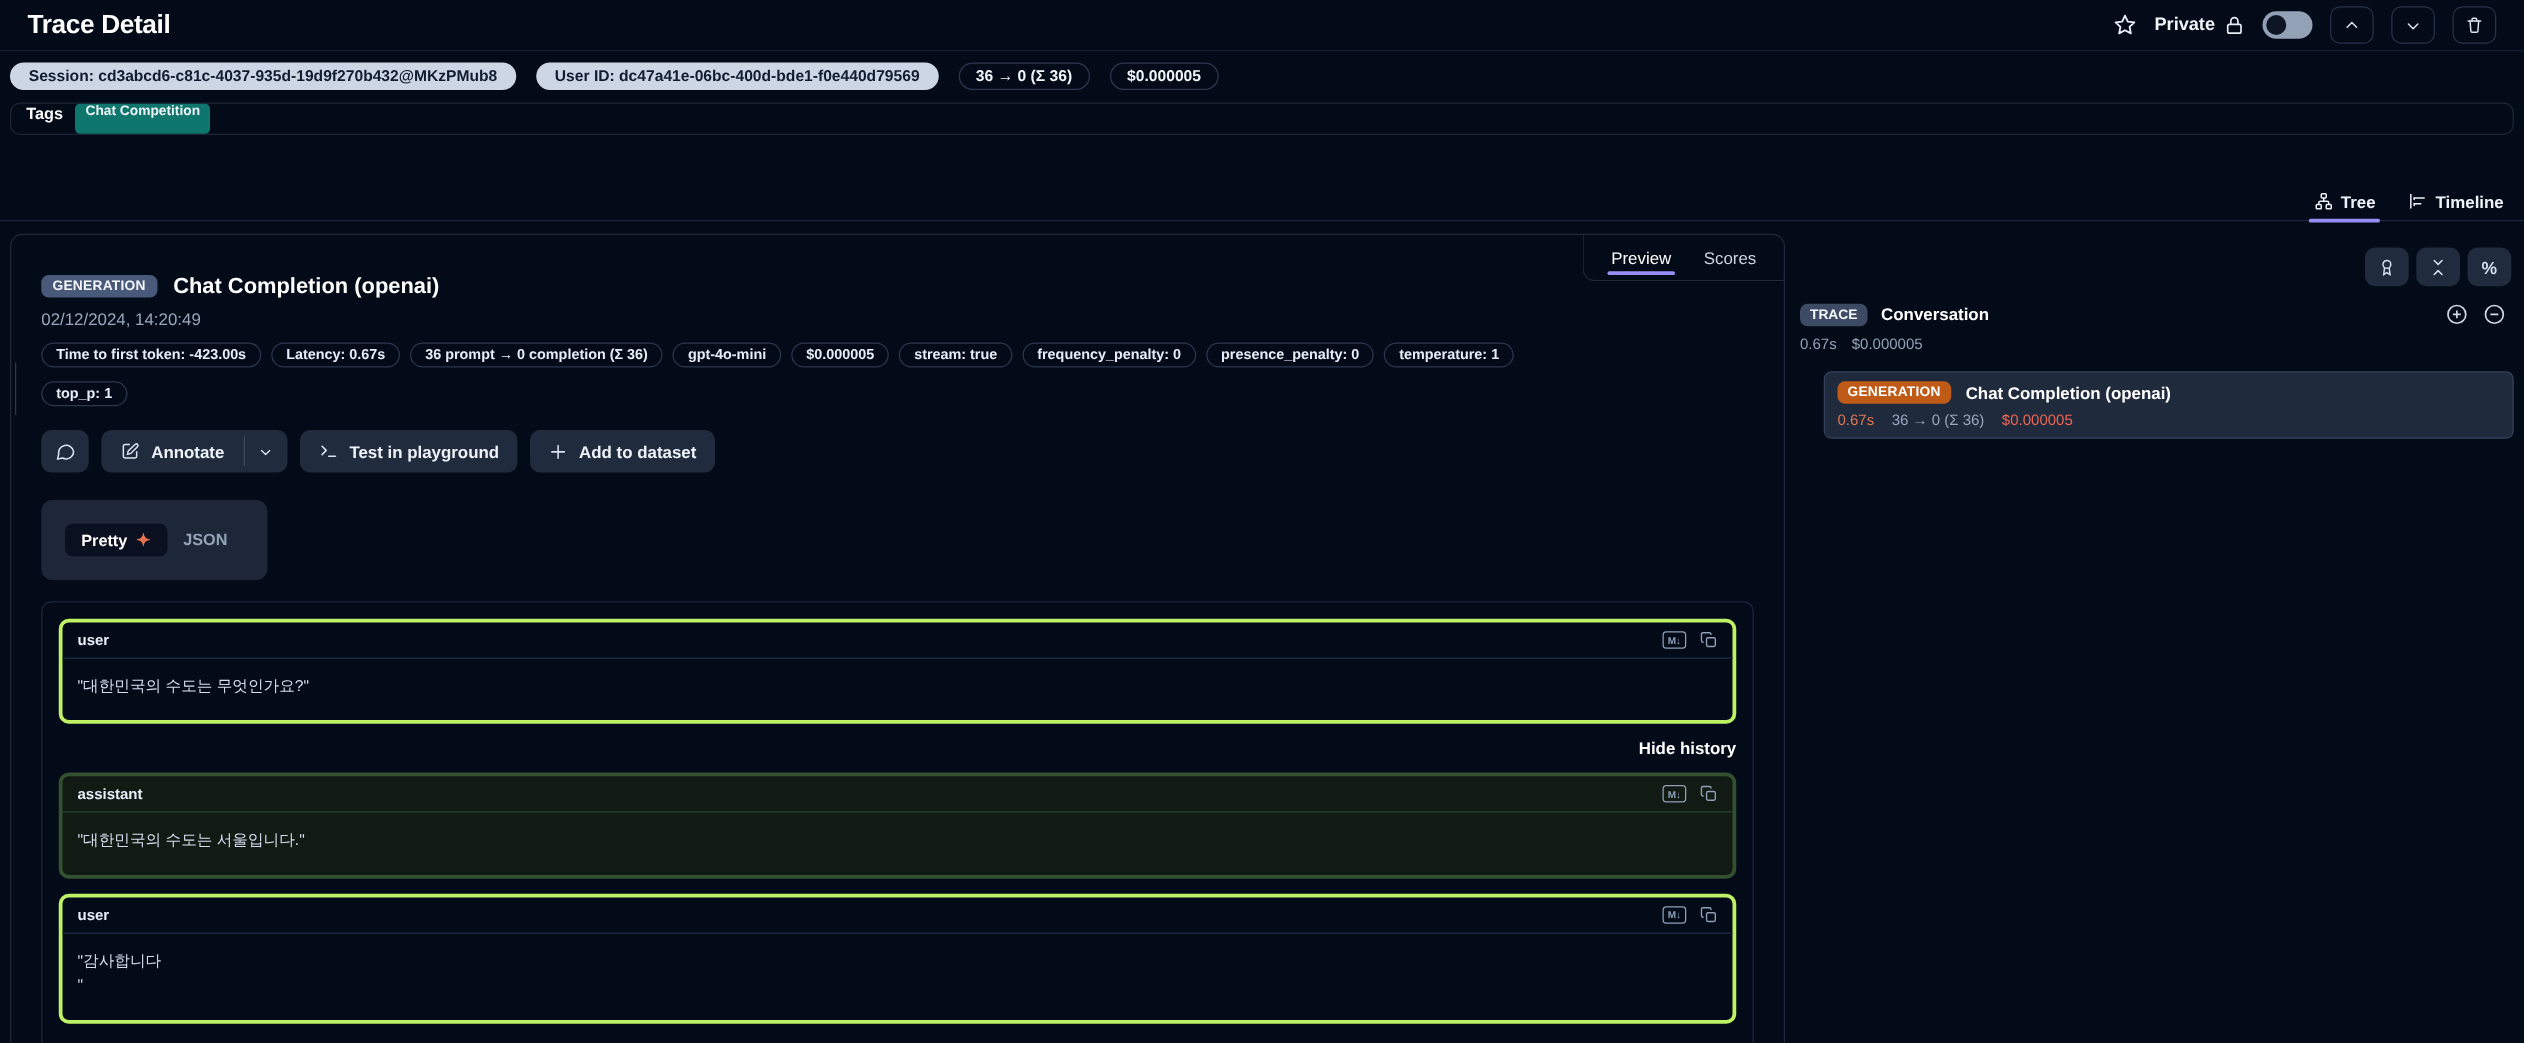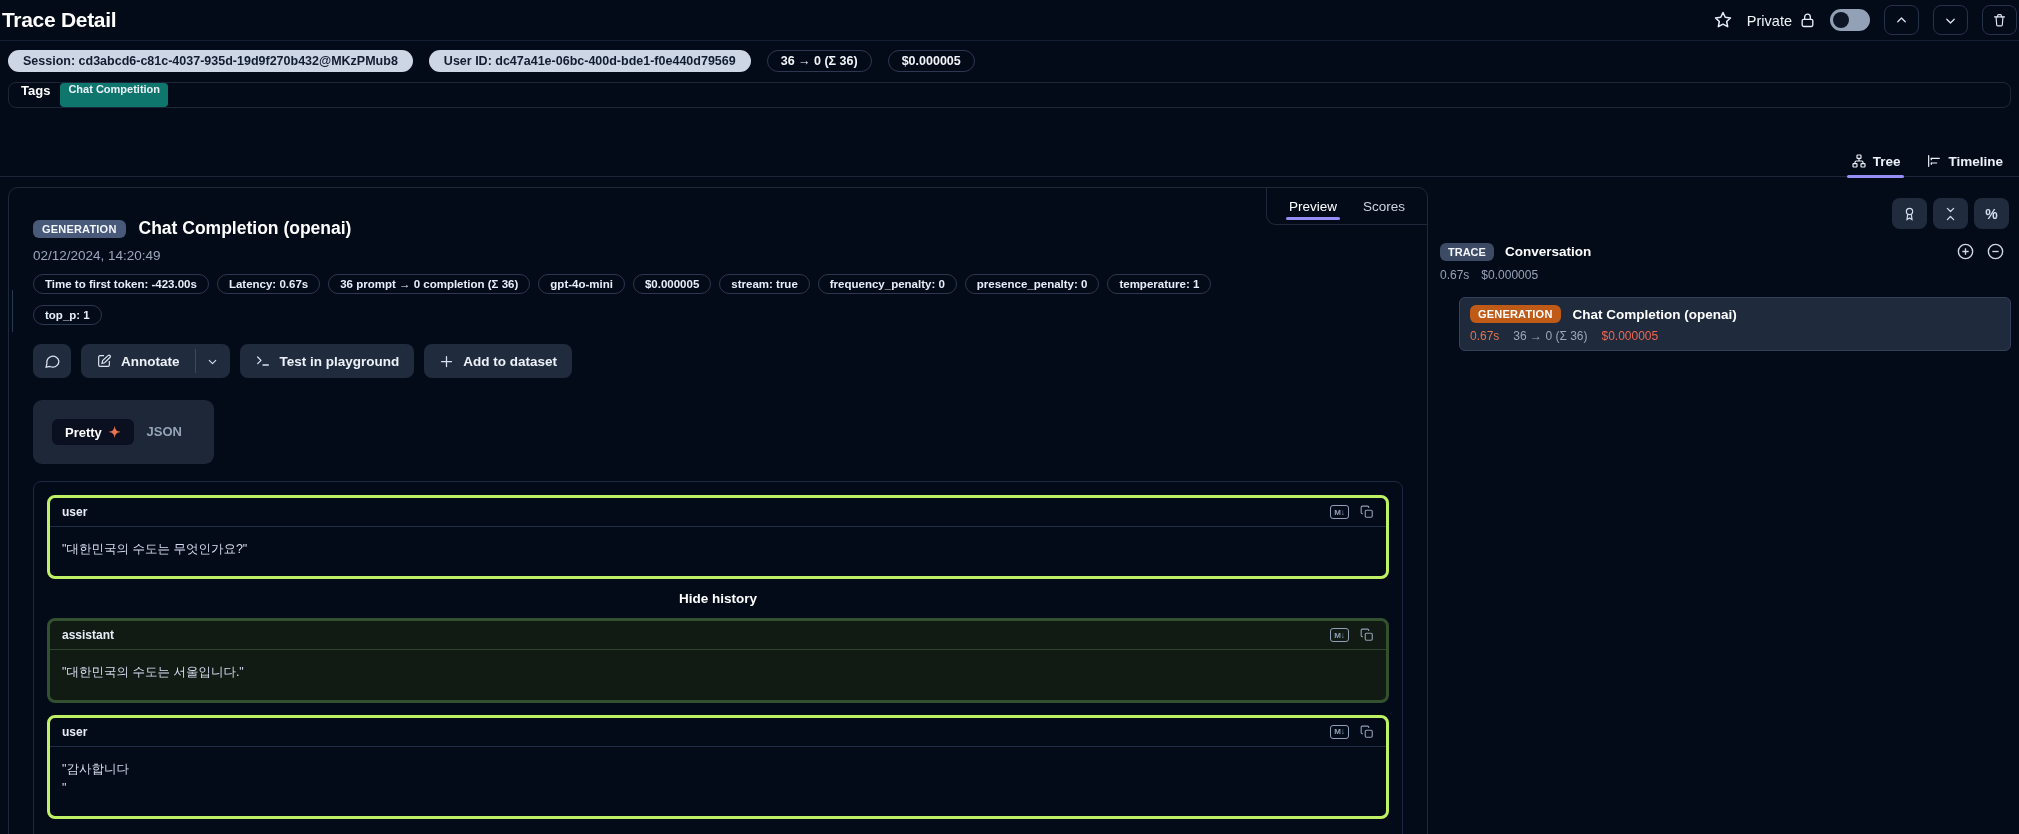--- a/index.html
+++ b/index.html
@@ -4,24 +4,24 @@
 <style>
   *{box-sizing:border-box;margin:0;padding:0}
   html,body{width:2019px;height:834px}
   body{
     background:#040b18;color:#f1f5f9;
     font-family:"Liberation Sans",sans-serif;
     overflow:hidden;position:relative;
   }
   svg{display:block}
   
-  .hdr{display:flex;align-items:center;justify-content:space-between;height:41px;padding:0 2px;border-bottom:1px solid #131f35}
+  .hdr{display:flex;align-items:center;justify-content:space-between;height:41px;padding:0 22px;border-bottom:1px solid #131f35}
   .hdr-title{font-size:21px;font-weight:700;letter-spacing:-.3px;color:#fff}
   .hdr-right{display:flex;align-items:center;gap:14px}
-  .priv{display:flex;align-items:flex-end;gap:7px;font-size:14.5px;font-weight:400;color:#f1f5f9}
+  .priv{display:flex;align-items:center;gap:7px;font-size:14.5px;font-weight:700;color:#f1f5f9}
   .toggle{width:40px;height:22px;border-radius:999px;background:#93a1b6;position:relative;cursor:pointer}
   .toggle .knob{position:absolute;left:3px;top:3px;width:16px;height:16px;border-radius:50%;background:#0e1626}
   .sq-btn{width:35px;height:30px;border:1px solid #26324a;border-radius:8px;background:transparent;display:flex;align-items:center;justify-content:center;cursor:pointer}
   
   .idrow{display:flex;align-items:center;gap:16px;padding:9px 8px 7px 8px}
   .pill-light{background:#ccd6e4;color:#121c30;font-size:12.5px;font-weight:700;border-radius:999px;padding:4px 15px;white-space:nowrap}
   .pill-outline{border:1px solid #2b3850;color:#f1f5f9;font-size:12.5px;font-weight:700;border-radius:999px;padding:3px 13px;white-space:nowrap}
   
   .tagsrow{margin:3px 8px 0 8px;height:26px;border:1px solid #1b2739;border-radius:8px;display:flex;gap:10px;padding:0 12px}
   .tags-label{font-size:13px;font-weight:700;color:#fff}
@@ -58,21 +58,21 @@
   
   .msgwrap{margin-top:17px;border:1px solid #1d2940;border-radius:8px;padding:13px;height:370px;overflow:hidden}
   .msg{border:3px solid #bef264;border-radius:8px;background:#040b18}
   .msg-head{display:flex;align-items:center;justify-content:space-between;padding:7px 12px;border-bottom:1px solid #1e2c44}
   .msg-role{font-size:12px;font-weight:700;color:#e8eef8}
   .msg-icons{display:flex;align-items:center;gap:11px;color:#8fa0b8}
   .md-ic{width:19px;height:14px;border:1px solid #8fa0b8;border-radius:3px;font-size:8px;font-weight:700;display:flex;align-items:center;justify-content:center;cursor:pointer}
   .msg-body{padding:13px 12px 17px 12px;font-size:12.5px;color:#d5def0;line-height:1.55;white-space:pre-wrap}
   .msg.assistant{border-color:#33502f;background:#111a13}
   .msg.assistant .msg-head{border-bottom-color:#2c452c}
-  .hidehist{text-align:center;font-size:13.5px;font-weight:700;color:#fff;margin:12px 0}
+  .hidehist{text-align:right;font-size:13.5px;font-weight:700;color:#fff;margin:12px 0}
   
   .sidebar{position:absolute;left:1440px;top:187px;width:571px}
   .sb-tools{display:flex;justify-content:flex-end;gap:6px;margin-top:11px;padding-right:2px}
   .sb-tool{width:35px;height:31px;background:#202b3d;border:none;border-radius:8px;display:flex;align-items:center;justify-content:center;color:#d5def0;font-size:14px;font-weight:700;cursor:pointer}
   .trace-row{display:flex;align-items:center;gap:11px;margin-top:13px}
   .trace-badge{background:#3c4a63;color:#f4f7fc;font-size:11px;font-weight:700;border-radius:6px;padding:3px 8px}
   .trace-title{font-size:13.5px;font-weight:700;color:#fff}
   .trace-spacer{flex:1}
   .circ-ic{color:#cfd8e8;cursor:pointer}
   .trace-metrics{display:flex;gap:12px;margin-top:7px;font-size:12px;color:#94a3b8}

